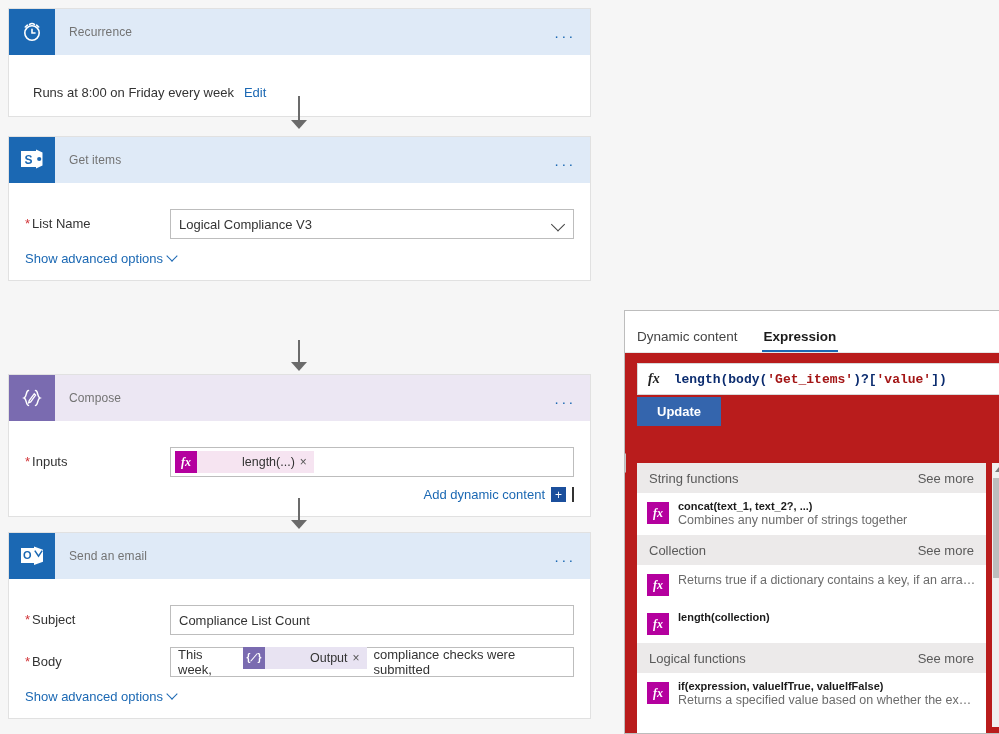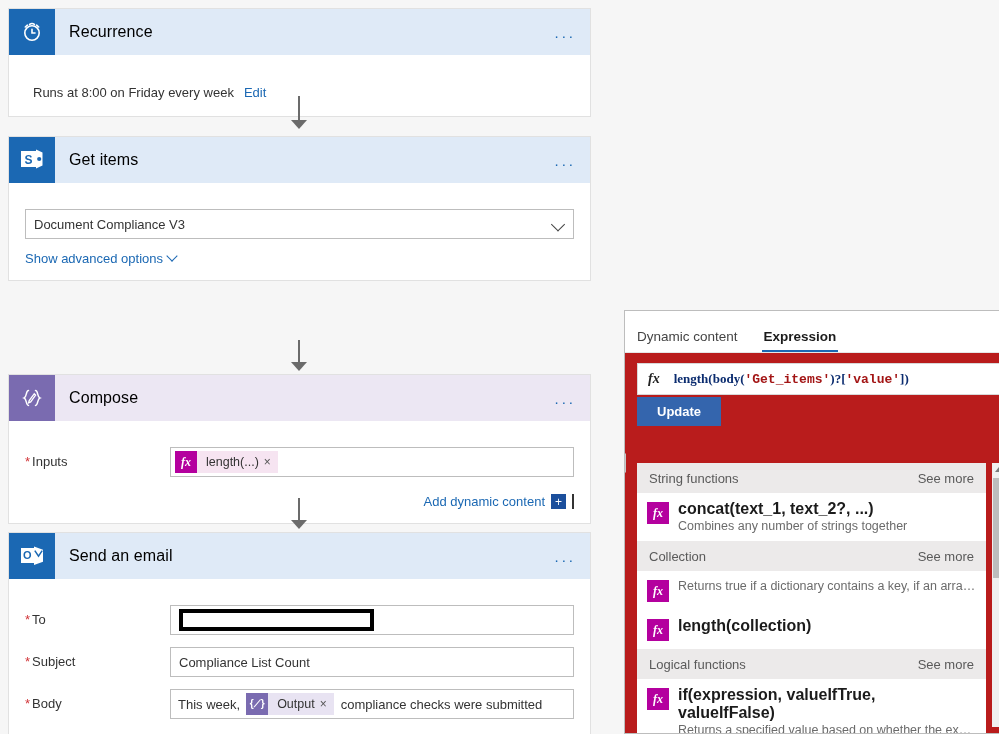--- a/index.html
+++ b/index.html
@@ -32,21 +32,21 @@
   }
   .head-blue   { background:#dfeaf7; }
   .head-purple { background:#ece7f3; }
   .icon-box {
     width:46px; height:46px; flex:0 0 46px;
     display:flex; align-items:center; justify-content:center;
   }
   .ic-blue   { background:#1b68b3; }
   .ic-purple { background:#7a6bb0; }
   .card-title {
-    font-size:16px; color:#000000; margin-left:14px;
+    font-size:12px; color:#737373; margin-left:14px;
     letter-spacing:.1px;
   }
   .ellipsis {
     position:absolute; right:14px; top:50%; transform:translateY(-50%);
     color:#1b68b3; letter-spacing:3px; font-size:15px; line-height:1;
     cursor:pointer; user-select:none;
   }
   .card-body { padding: 26px 16px 14px 16px; }
 
   
@@ -101,34 +101,34 @@
   .chip {
     display:inline-flex; align-items:center; height:22px;
     background:#f6e4f1; font-size:12.5px; color:#333;
   }
   .chip .fxb {
     width:22px; height:22px; background:#b4009e; color:#fff;
     display:flex; align-items:center; justify-content:center;
     font-style:italic; font-family:"Liberation Serif", serif; font-size:12px;
     font-weight:bold;
   }
-  .chip .ctxt { padding:0 5px 0 9px; }
+  .chip .ctxt { padding:0 5px 0 9px;margin-left:36px; }
   .chip .cx { padding-right:7px; color:#555; cursor:pointer; font-size:12px;}
 
   .chip.purple { background:#e8e3f2; }
   .chip.purple .fxb { background:#7a6bb0; font-style:normal; font-family:"Liberation Sans",sans-serif; font-size:10px;}
 
-  .bodyline { display:flex; align-items:center; gap:0; }
+  .bodyline { display:flex; gap:0; }
   .bodyline .txt { font-size:13px; color:#333; }
   .bodyline .txt.pre { padding-right:6px; }
   .bodyline .txt.post { padding-left:7px; }
 
   .adc {
     display:flex; justify-content:flex-end; align-items:flex-end;
-    margin-top:17px; gap:6px;
+    margin-top:10px; gap:6px;
   }
   .adc .lk { color:#1b68b3; font-size:13px; cursor:pointer; }
   .adc .plus {
     width:15px;height:15px;background:#1b4f9c;color:#fff;font-size:12px;
     display:flex;align-items:center;justify-content:center;line-height:1;
     cursor:pointer;
   }
   .adc .caret { width:2px;height:15px;background:#333; }
 
   
@@ -165,21 +165,21 @@
   .expr-wrap { padding:10px 12px 0 12px; }
   .expr-box {
     background:#fff; border:1px solid #d8d8d8; height:32px;
     display:flex; align-items:center; padding:0 10px;
     font-family:"Liberation Mono", monospace; font-size:13px;
   }
   .expr-box .fxm {
     font-family:"Liberation Serif", serif; font-style:italic;
     font-weight:bold; font-size:14px; color:#222; margin-right:14px;
   }
-  .tk-fn  { color:#0b2c6f; font-weight:bold;font-family:Liberation Serif, serif; }
+  .tk-fn  { color:#0b2c6f; font-weight:bold; }
   .tk-str { color:#a31515; font-weight:bold; }
 
   .upd-wrap { padding:2px 12px 10px 12px; }
   .btn-update {
     background:#3465ad; color:#fff; border:none;
     height:29px; padding:0 20px; font-size:13px; font-weight:bold;
     font-family:"Liberation Sans", sans-serif; cursor:pointer;
   }
 
   .list {
@@ -195,21 +195,21 @@
   .fnitem {
     display:flex; padding:7px 10px 8px 10px; gap:9px; cursor:pointer;
     background:#fff;
   }
   .fnitem .sq {
     width:22px;height:22px;flex:0 0 22px;background:#b4009e;color:#fff;
     display:flex;align-items:center;justify-content:center;
     font-family:"Liberation Serif",serif;font-style:italic;font-weight:bold;font-size:12px;
     margin-top:2px;
   }
-  .fnitem .sig { font-size:16px; font-weight:bold; color:#1b1b1b; }
+  .fnitem .sig { font-size:11px; font-weight:bold; color:#1b1b1b; }
   .fnitem .dsc { font-size:12.5px; color:#6b6b6b; margin-top:1px;
                  white-space:nowrap; overflow:hidden; text-overflow:ellipsis; }
   .fnitem .txts { min-width:0; }
 
   .sbar {
     position:absolute; right:8px; top:152px; bottom:6px; width:14px;
     background:#f0f0f0;
   }
   .sbar .up {
     position:absolute; top:0; left:0; width:14px; height:13px;
@@ -270,23 +270,26 @@
           <circle cx="20.2" cy="11" r="2.1" fill="#1b68b3"></circle>
         </svg>
       </div>
       <div class="card-title">Get items</div>
       <div class="ellipsis">...</div>
     </div>
     <div class="card-body">
 
 
       <div class="row">
+        <div class="lbl">
+          <span class="req">*</span><span>List Name</span>
+        </div>
         <div class="field">
           <div class="input">
-            <span>Document Compliance V3</span>
+            <span>Logical Compliance V3</span>
             <span class="chev"></span>
           </div>
         </div>
       </div>
 
       <div class="linkrow">
         <span class="link">
           <span>Show advanced options</span>
           <span class="vchev"></span>
         </span>
@@ -346,30 +349,20 @@
           <text x="8.2" y="15.3" font-family="Liberation Sans, sans-serif" font-size="11" font-weight="bold" fill="#1b68b3" text-anchor="middle">O</text>
           <path d="M15 2.5 L15 21 L24 17.8 L24 5.7 Z" fill="#fff"></path>
           <path d="M15.8 6.6 L19.5 12.2 L23.2 6.6" fill="none" stroke="#1b68b3" stroke-width="1.5"></path>
         </svg>
       </div>
       <div class="card-title">Send an email</div>
       <div class="ellipsis">...</div>
     </div>
     <div class="card-body">
 
-      <div class="row">
-        <div class="lbl">
-          <span class="req">*</span><span>To</span>
-        </div>
-        <div class="field">
-          <div class="input">
-            <div class="redact small"></div>
-          </div>
-        </div>
-      </div>
 
       <div class="row">
         <div class="lbl">
           <span class="req">*</span><span>Subject</span>
         </div>
         <div class="field">
           <div class="input">
             <span>Compliance List Count</span>
           </div>
         </div>

